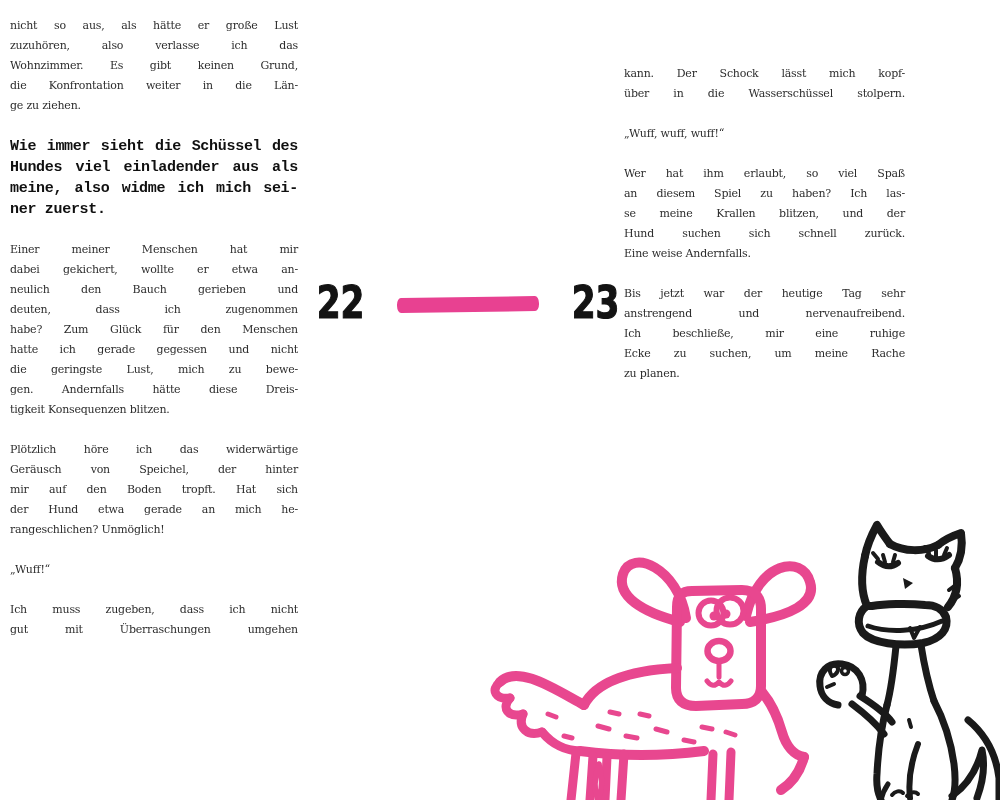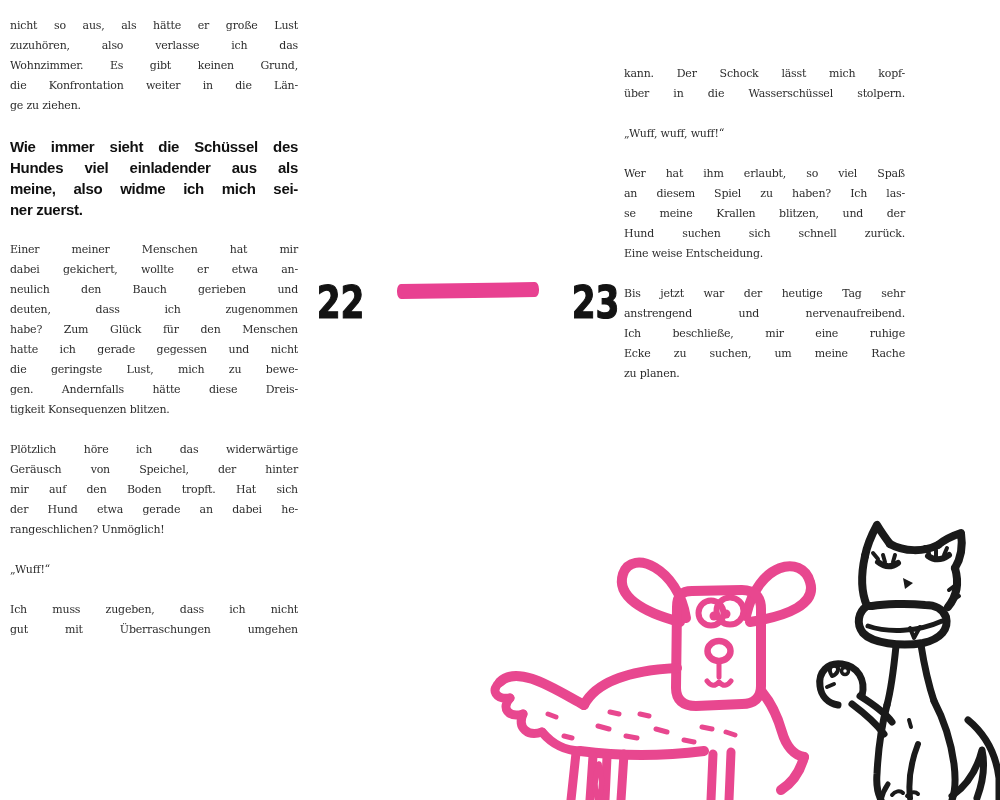--- a/index.html
+++ b/index.html
@@ -19,41 +19,42 @@
 
   .block { margin: 0 0 20px 0; }
   .block.body {
     font-family: "DejaVu Serif", serif;
     font-size: 11px;
     line-height: 20px;
     letter-spacing: -0.2px;
     color: #2d2d2d;
   }
   .block.lead {
-    font-family: Liberation Sans, sans-serif;
+    font-family: Liberation Mono, monospace;
     font-weight: bold;
     font-size: 15px;
     line-height: 21px;
     letter-spacing: -0.3px;
     color: #101010;
   }
   .line {
     white-space: nowrap;
     text-align: justify;
     text-align-last: justify;
   }
   .line.last {
     text-align: left;
     text-align-last: left;
   }
 
   .pagination {
     position: absolute;
     left: 310px; top: 281px;
     display: flex;
+    align-items: center;
     gap: 26px;
   }
   .pagenum {
     font-family: "DejaVu Sans", sans-serif;
     font-weight: bold;
     font-size: 44px;
     line-height: 44px;
     color: #131313;
     -webkit-text-stroke: 1.2px #131313;
     transform: scaleX(0.78);
@@ -99,21 +100,21 @@
       <div class="line">habe? Zum Glück für den Menschen</div>
       <div class="line">hatte ich gerade gegessen und nicht</div>
       <div class="line">die geringste Lust, mich zu bewe-</div>
       <div class="line">gen. Andernfalls hätte diese Dreis-</div>
       <div class="line last">tigkeit Konsequenzen blitzen.</div>
     </div>
     <div class="block body">
       <div class="line">Plötzlich höre ich das widerwärtige</div>
       <div class="line">Geräusch von Speichel, der hinter</div>
       <div class="line">mir auf den Boden tropft. Hat sich</div>
-      <div class="line">der Hund etwa gerade an dabei he-</div>
+      <div class="line">der Hund etwa gerade an mich he-</div>
       <div class="line last">rangeschlichen? Unmöglich!</div>
     </div>
     <div class="block body">
       <div class="line last">„Wuff!“</div>
     </div>
     <div class="block body">
       <div class="line">Ich muss zugeben, dass ich nicht</div>
       <div class="line">gut mit Überraschungen umgehen</div>
     </div>
   </div>
@@ -124,21 +125,21 @@
       <div class="line">über in die Wasserschüssel stolpern.</div>
     </div>
     <div class="block body">
       <div class="line last">„Wuff, wuff, wuff!“</div>
     </div>
     <div class="block body">
       <div class="line">Wer hat ihm erlaubt, so viel Spaß</div>
       <div class="line">an diesem Spiel zu haben? Ich las-</div>
       <div class="line">se meine Krallen blitzen, und der</div>
       <div class="line">Hund suchen sich schnell zurück.</div>
-      <div class="line last">Eine weise Entscheidung.</div>
+      <div class="line last">Eine weise Andernfalls.</div>
     </div>
     <div class="block body">
       <div class="line">Bis jetzt war der heutige Tag sehr</div>
       <div class="line">anstrengend und nervenaufreibend.</div>
       <div class="line">Ich beschließe, mir eine ruhige</div>
       <div class="line">Ecke zu suchen, um meine Rache</div>
       <div class="line last">zu planen.</div>
     </div>
   </div>
 

